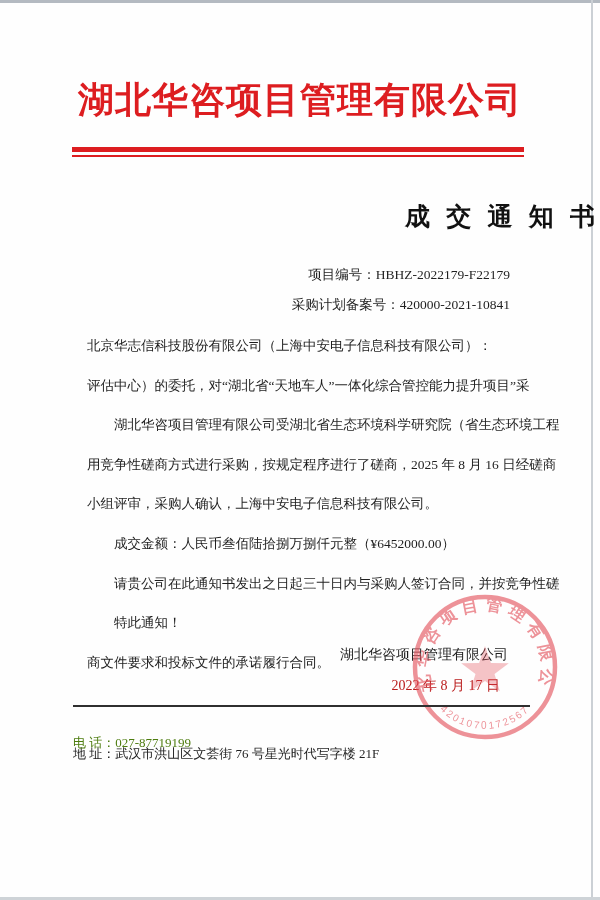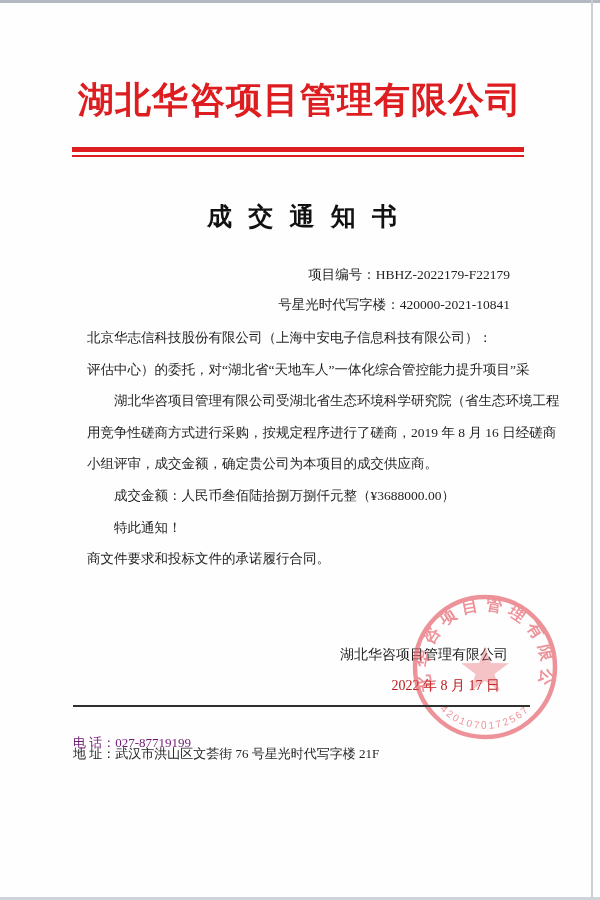--- a/index.html
+++ b/index.html
@@ -24,38 +24,38 @@
     color:#dd1d20;letter-spacing:1px;white-space:nowrap;
   }
   .letterhead-rule{
     position:absolute;top:147px;left:72px;width:452px;height:3px;
     border-top:5px solid #dd1d20;border-bottom:2px solid #dd1d20;
   }
 
   
   .doc-title{
     position:absolute;top:200px;left:0;width:600px;margin:0;
-    text-align:center;font-size:25px;font-weight:700;color:#111;
+    text-align:right;font-size:25px;font-weight:700;color:#111;
     letter-spacing:5px;padding-left:9px;box-sizing:border-box;white-space:nowrap;
   }
 
   
   .ref-block{
     position:absolute;top:260px;right:90px;
     text-align:right;font-size:13.5px;line-height:30px;color:#1f1f1f;
     white-space:nowrap;
     margin-left:20px;
   }
 
   
   .body-block{
     position:absolute;top:322px;left:87px;width:443px;
     font-size:13.5px;line-height:31.6px;color:#1e1e1e;
   }
-  .body-block .ln{white-space:nowrap;}
+  .body-block .ln{white-space:nowrap;margin-top:8px;}
   .body-block .indent{padding-left:27px;}
 
   
   .sig-company{
     position:absolute;top:646px;right:92px;
     font-size:14px;color:#1e1e1e;white-space:nowrap;
   }
   .sig-date{
     position:absolute;top:677px;right:100px;
     font-size:14px;color:#b91c1c;white-space:nowrap;
@@ -63,49 +63,50 @@
 
   
   .seal{
     position:absolute;top:586px;left:404px;width:162px;height:162px;
     pointer-events:none;
   }
 
   
   .footer-rule{position:absolute;top:705px;left:73px;width:457px;height:2px;background:#2f2f2f;}
   .footer-addr{position:absolute;top:744px;left:73px;font-size:13px;line-height:20px;color:#1e1e1e;white-space:nowrap;}
-  .footer-phone{position:absolute;top:733px;left:73px;font-size:13px;line-height:20px;color:#701a75;white-space:nowrap;}
+  .footer-phone{position:absolute;top:733px;left:73px;font-size:13px;line-height:20px;color:#4d7c0f;white-space:nowrap;}
 </style>
 </head>
 <body>
 
 <div class="page">
 
   <div class="edge-top"></div>
   <div class="edge-right"></div>
   <div class="edge-bottom"></div>
 
   <div class="letterhead">湖北华咨项目管理有限公司</div>
 
   <div class="letterhead-rule"></div>
 
   <h1 class="doc-title">成 交 通 知 书</h1>
 
   <div class="ref-block">
     <div><span>项目编号：</span><span>HBHZ-2022179-F22179</span></div>
-    <div><span>号星光时代写字楼：</span><span>420000-2021-10841</span></div>
+    <div><span>采购计划备案号：</span><span>420000-2021-10841</span></div>
   </div>
 
   <div class="body-block">
     <div class="ln">北京华志信科技股份有限公司（上海中安电子信息科技有限公司）：</div>
     <div class="ln">评估中心）的委托，对“湖北省“天地车人”一体化综合管控能力提升项目”采</div>
     <div class="ln indent">湖北华咨项目管理有限公司受湖北省生态环境科学研究院（省生态环境工程</div>
-    <div class="ln">用竞争性磋商方式进行采购，按规定程序进行了磋商，2019 年 8 月 16 日经磋商</div>
-    <div class="ln">小组评审，成交金额，确定贵公司为本项目的成交供应商。</div>
-    <div class="ln indent">成交金额：人民币叁佰陆拾捌万捌仟元整（¥3688000.00）</div>
+    <div class="ln">用竞争性磋商方式进行采购，按规定程序进行了磋商，2025 年 8 月 16 日经磋商</div>
+    <div class="ln">小组评审，采购人确认，上海中安电子信息科技有限公司。</div>
+    <div class="ln indent">成交金额：人民币叁佰陆拾捌万捌仟元整（¥6452000.00）</div>
+    <div class="ln indent">请贵公司在此通知书发出之日起三十日内与采购人签订合同，并按竞争性磋</div>
     <div class="ln indent">特此通知！</div>
     <div class="ln">商文件要求和投标文件的承诺履行合同。</div>
   </div>
 
   <div class="sig-company">湖北华咨项目管理有限公司</div>
 
   <div class="sig-date">2022 年 8 月 17 日</div>
 
   <svg class="seal" viewBox="0 0 162 162" xmlns="http://www.w3.org/2000/svg">
     <g opacity="0.6">

